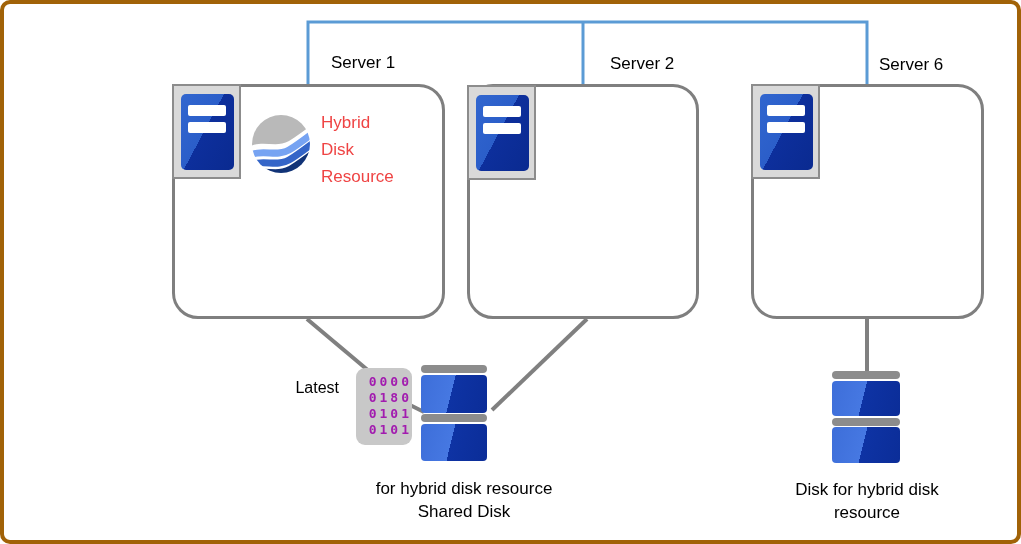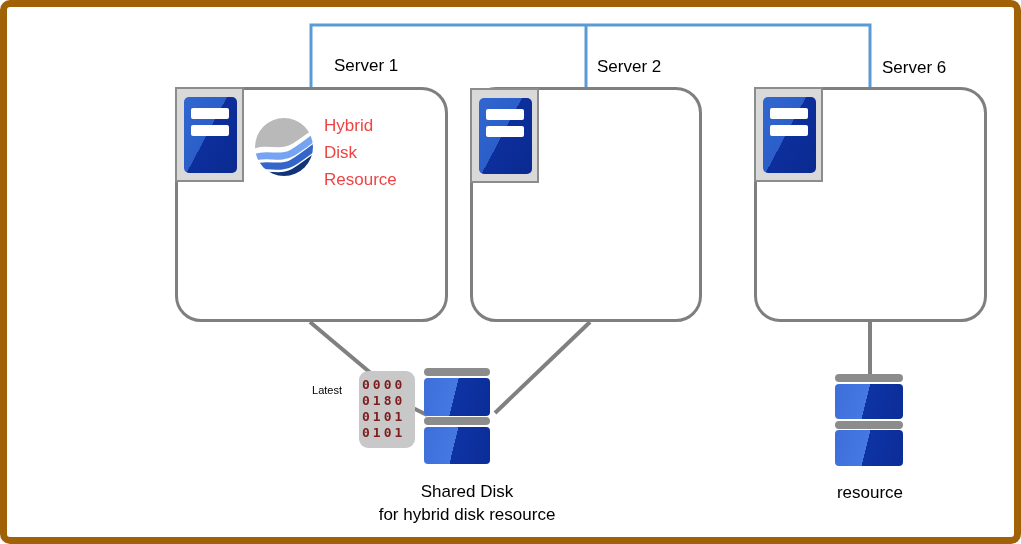--- a/index.html
+++ b/index.html
@@ -1,18 +1,18 @@
 <!DOCTYPE html>
 <html><head>
 <meta charset="utf-8">
 <style>
   html,body{margin:0;padding:0;background:#fff;font-family:"Liberation Sans",sans-serif;}
   .canvas{
     position:relative;width:1021px;height:544px;background:#ffffff;
-    border:7px solid #a16207;border-radius:10px;box-sizing:border-box;overflow:hidden;
+    border:4px solid #a16207;border-radius:10px;box-sizing:border-box;overflow:hidden;
   }
   .lines{position:absolute;left:0;top:0;width:1021px;height:544px;pointer-events:none;}
   .server-label{position:absolute;font-size:17px;color:#000;white-space:nowrap;}
   .server-box{
     position:absolute;top:80px;height:235px;background:#fff;
     border:3px solid #7f7f7f;border-radius:26px;box-sizing:border-box;
   }
   .server-icon{
     position:absolute;width:69px;height:95px;background:#d9d9d9;
     border:2px solid #8c8c8c;box-sizing:border-box;
@@ -20,46 +20,46 @@
   .server-body{
     position:absolute;left:7px;top:8px;width:53px;height:76px;border-radius:5px;
     background:linear-gradient(118deg,#3166cf 0%,#2b5ec9 46%,#0d2f9c 46%,#0a2a90 100%);
   }
   .server-bar{position:absolute;left:7px;width:38px;height:11px;background:#fff;border-radius:2px;}
   .bar1{top:11px;} .bar2{top:28px;}
   .hybrid-icon{position:absolute;left:247px;top:110px;width:60px;height:60px;}
   .hybrid-label{position:absolute;left:317px;top:105px;font-size:17px;line-height:27px;color:#ef4444;}
   .binary-icon{
     position:absolute;left:352px;top:364px;width:56px;height:77px;background:#c8c8c8;
-    border-radius:9px;text-align:left;padding-top:6px;box-sizing:border-box;
+    border-radius:9px;text-align:right;padding-top:6px;box-sizing:border-box;
     font-family:"DejaVu Sans Mono",monospace;font-weight:bold;font-size:13px;
-    line-height:16px;letter-spacing:3px;color:#7f1d1d;
+    line-height:16px;letter-spacing:3px;color:#a21caf;
   }
   .binary-icon div{text-indent:3px;}
   .latest-label{position:absolute;left:240px;top:371px;width:95px;text-align:right;
-    font-size:11px;line-height:25px;color:#000;}
+    font-size:16px;line-height:25px;color:#000;}
   .disk{position:absolute;}
   .disk-cap{position:absolute;left:0;height:8px;background:#8c8c8c;border-radius:4px;}
   .disk-platter{
     position:absolute;left:0;border-radius:4px;
     background:linear-gradient(104deg,#3d6ed9 0%,#4678e2 46%,#0e33a4 46%,#0b2d98 100%);
   }
   .caption{position:absolute;text-align:center;font-size:17px;line-height:23px;color:#000;}
 </style>
 </head>
 <body>
 
 <div class="canvas">
 
   <svg class="lines">
     <path d="M304,80 L304,18 L863,18 L863,80 M579,18 L579,80" fill="none" stroke="#5b9bd5" stroke-width="3"></path>
   </svg>
 
   <div class="server-label" style="left:327px;top:49px">Server 1</div>
-  <div class="server-label" style="left:590px;top:50px">Server 2</div>
+  <div class="server-label" style="left:606px;top:50px">Server 2</div>
   <div class="server-label" style="left:875px;top:51px">Server 6</div>
 
   <div class="server-box" style="left:168px;width:273px"></div>
   <div class="server-box" style="left:463px;width:232px"></div>
   <div class="server-box" style="left:747px;width:233px"></div>
 
   <svg class="lines">
     <path d="M303,315 L366,368" fill="none" stroke="#808080" stroke-width="4"></path>
     <path d="M583,315 L488,406" fill="none" stroke="#808080" stroke-width="4"></path>
     <path d="M406,401 L420,408" fill="none" stroke="#808080" stroke-width="4"></path>
@@ -125,20 +125,21 @@
   </div>
 
   <div class="disk" style="left:828px;top:367px;width:68px;height:92px">
     <div class="disk-cap" style="top:0;width:68px"></div>
     <div class="disk-platter" style="top:10px;width:68px;height:35px"></div>
     <div class="disk-cap" style="top:47px;width:68px"></div>
     <div class="disk-platter" style="top:56px;width:68px;height:36px"></div>
   </div>
 
   <div class="caption" style="left:330px;top:473px;width:260px">
+    <div>for hybrid disk resource</div>
     <div>Shared Disk</div>
-    <div>for hybrid disk resource</div>
   </div>
   <div class="caption" style="left:743px;top:474px;width:240px">
+    <div>Disk for hybrid disk</div>
     <div>resource</div>
   </div>
 
 </div>
 
 </body></html>

